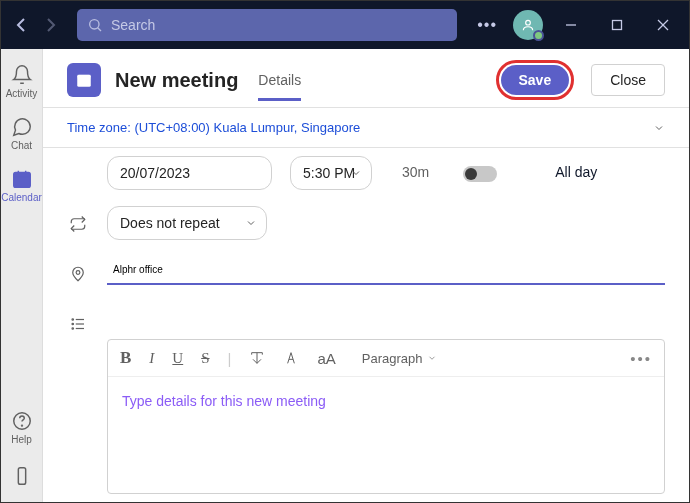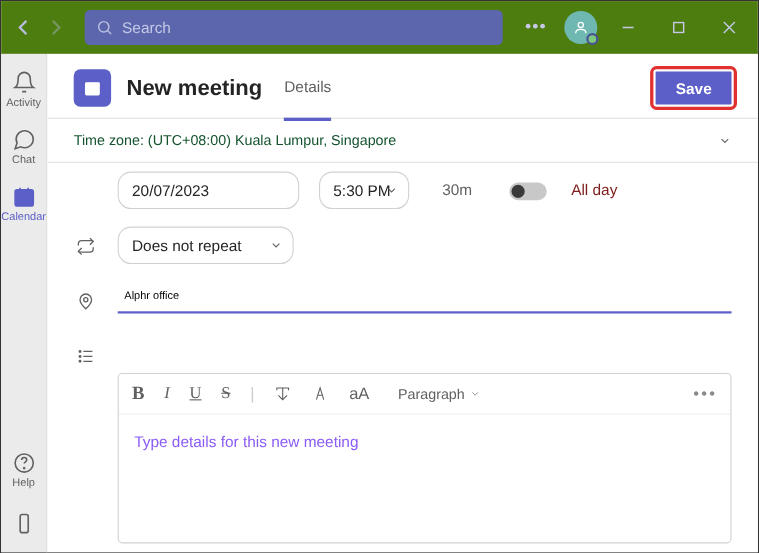--- a/index.html
+++ b/index.html
@@ -1,17 +1,17 @@
 <!DOCTYPE html>
 <html><head>
 <meta charset="utf-8">
 <style>
 * { margin:0; padding:0; box-sizing:border-box; font-family:-apple-system,"Segoe UI",sans-serif; }
 body { width:690px; height:503px; overflow:hidden; border:1px solid #333; position:relative; background:#f5f5f5; }
-.titlebar { height:48px; background:#4d7c0f; display:flex; align-items:center; padding:0 8px; gap:6px; }
+.titlebar { height:48px; background:#0f172a; display:flex; align-items:center; padding:0 8px; gap:6px; }
 .nav-btn { width:24px; height:24px; display:flex; align-items:center; justify-content:center; color:#b8bde0; cursor:pointer; }
 .nav-btn svg { fill:none; stroke:currentColor; stroke-width:2; }
 .nav-btn.disabled { opacity:.4; }
 .search-box { flex:1; height:32px; background:#5c66ac; border-radius:5px; display:flex; align-items:center; padding:0 10px; margin:0 8px; }
 .search-box svg { width:16px; height:16px; stroke:#b8bde0; fill:none; stroke-width:2; margin-right:8px; }
 .search-box input { background:transparent; border:none; outline:none; color:#fff; font-size:14px; flex:1; }
 .search-box input::placeholder { color:#c5c9e6; }
 .tb-right { display:flex; align-items:center; gap:10px; }
 .dots { color:#c5c9e6; font-size:16px; letter-spacing:1px; padding:0 6px; }
 .avatar { width:30px; height:30px; border-radius:50%; background:#6fb8b2; display:flex; align-items:center; justify-content:center; position:relative; }
@@ -28,40 +28,40 @@
 .rail-item span { font-size:10px; }
 .rail-spacer { flex:1; }
 .rail-bottom { display:flex; flex-direction:column; align-items:center; gap:6px; padding-bottom:10px; }
 
 .content { flex:1; background:#fff; display:flex; flex-direction:column; overflow:hidden; }
 .header { display:flex; align-items:center; padding:14px 24px 10px; gap:14px; border-bottom:1px solid #e1e1e1; }
 .cal-icon { width:34px; height:34px; background:#5b5fc7; border-radius:6px; display:flex; align-items:center; justify-content:center; }
 .cal-icon svg { width:18px; height:18px; fill:#fff; }
 .title { font-size:20px; font-weight:700; color:#242424; }
 .tabs { margin-left:6px; }
-.tab { font-size:14px; color:#616161; padding:6px 0 20px; border-bottom:3px solid #5b5fc7; }
+.tab { font-size:14px; color:#616161; padding:6px 0 10px; border-bottom:3px solid #5b5fc7; }
 .hspacer { flex:1; }
-.save-btn { background:#5b5fc7; color:#fff; border:none; padding:7px 18px; font-size:14px; font-weight:600; border-radius:1px; cursor:pointer; outline:3px solid #e03030; outline-offset:2px; }
+.save-btn { background:#5b5fc7; color:#fff; border:none; padding:7px 18px; font-size:14px; font-weight:600; border-radius:15px; cursor:pointer; outline:3px solid #e03030; outline-offset:2px; }
 .close-btn { background:#fff; color:#242424; border:1px solid #d1d1d1; padding:7px 18px; font-size:14px; border-radius:4px; cursor:pointer; margin-left:8px; }
 
-.tzrow { padding:12px 24px; font-size:13px; color:#14532d; border-bottom:1px solid #e1e1e1; display:flex; align-items:center; gap:22px;justify-content:space-between; }
+.tzrow { padding:12px 24px; font-size:13px; color:#1d4ed8; border-bottom:1px solid #e1e1e1; display:flex; align-items:center; gap:22px;justify-content:space-between; }
 .tzrow svg { width:12px; height:12px; stroke:#616161; fill:none; stroke-width:2; }
 
 .formrow { display:flex; align-items:flex-start; padding:8px 24px; gap:18px; }
 .formrow .icon { width:22px; height:22px; margin-top:7px; display:flex; align-items:center; justify-content:center; color:#616161; }
 .formrow .icon svg { width:18px; height:18px; stroke:currentColor; fill:none; stroke-width:1.6; }
 .date-input, .time-input, .repeat-input { border:1px solid #d1d1d1; border-radius:12px; padding:8px 12px; font-size:14px; color:#242424; outline:none; background:#fff; }
 .date-input { width:165px; }
 .time-input { width:82px; }
 .chevs { display:inline-flex; align-items:center; position:relative; }
 .chevs svg { width:12px; height:12px; stroke:#616161; fill:none; stroke-width:2; position:absolute; right:10px; pointer-events:none; }
 .dur { font-size:14px; color:#616161; margin:0 8px; padding:8px 4px; }
 .toggle { width:34px; height:16px; background:#c8c8c8; border-radius:10px; position:relative; margin:10px 4px 0; }
 .toggle::after { content:""; position:absolute; width:12px; height:12px; background:#3a3a3a; border-radius:50%; top:2px; left:2px; }
-.allday { font-size:14px; color:#7f1d1d; padding:8px 0; }
+.allday { font-size:14px; color:#0f172a; padding:8px 0;margin-left:36px; }
 .repeat-input { width:160px; padding-right:28px; }
 
 .loc-input { width:100%; border:none; border-bottom:2px solid #5b5fc7; padding:8px 6px; font-size:10px; outline:none; }
 .loc-input::placeholder { color:#999; }
 
 .editor { flex:1; margin:4px 24px 10px 64px; border:1px solid #d1d1d1; border-radius:4px; display:flex; flex-direction:column; overflow:hidden; min-height:150px; }
 .etoolbar { display:flex; align-items:center; padding:8px 12px; gap:18px; border-bottom:1px solid #eee; color:#616161; font-size:15px; }
 .etoolbar .b { font-weight:700; font-family:serif; font-size:17px; }
 .etoolbar .i { font-style:italic; font-family:serif; }
 .etoolbar .u { text-decoration:underline; font-family:serif; }
@@ -170,20 +170,21 @@
       <div class="cal-icon">
         <svg viewBox="0 0 24 24">
             <rect x="3" y="5" width="18" height="16" rx="2"></rect>
             <rect x="3" y="5" width="18" height="5" fill="#fff" opacity=".35"></rect>
           </svg>
       </div>
       <div class="title">New meeting</div>
       <div class="tabs"><span class="tab">Details</span></div>
       <div class="hspacer"></div>
       <button class="save-btn">Save</button>
+      <button class="close-btn">Close</button>
     </div>
 
     <div class="tzrow">
       <span>Time zone: (UTC+08:00) Kuala Lumpur, Singapore</span>
       <svg viewBox="0 0 24 24">
           <polyline points="6 9 12 15 18 9"></polyline>
         </svg>
     </div>
 
     <div class="formrow daterow">

